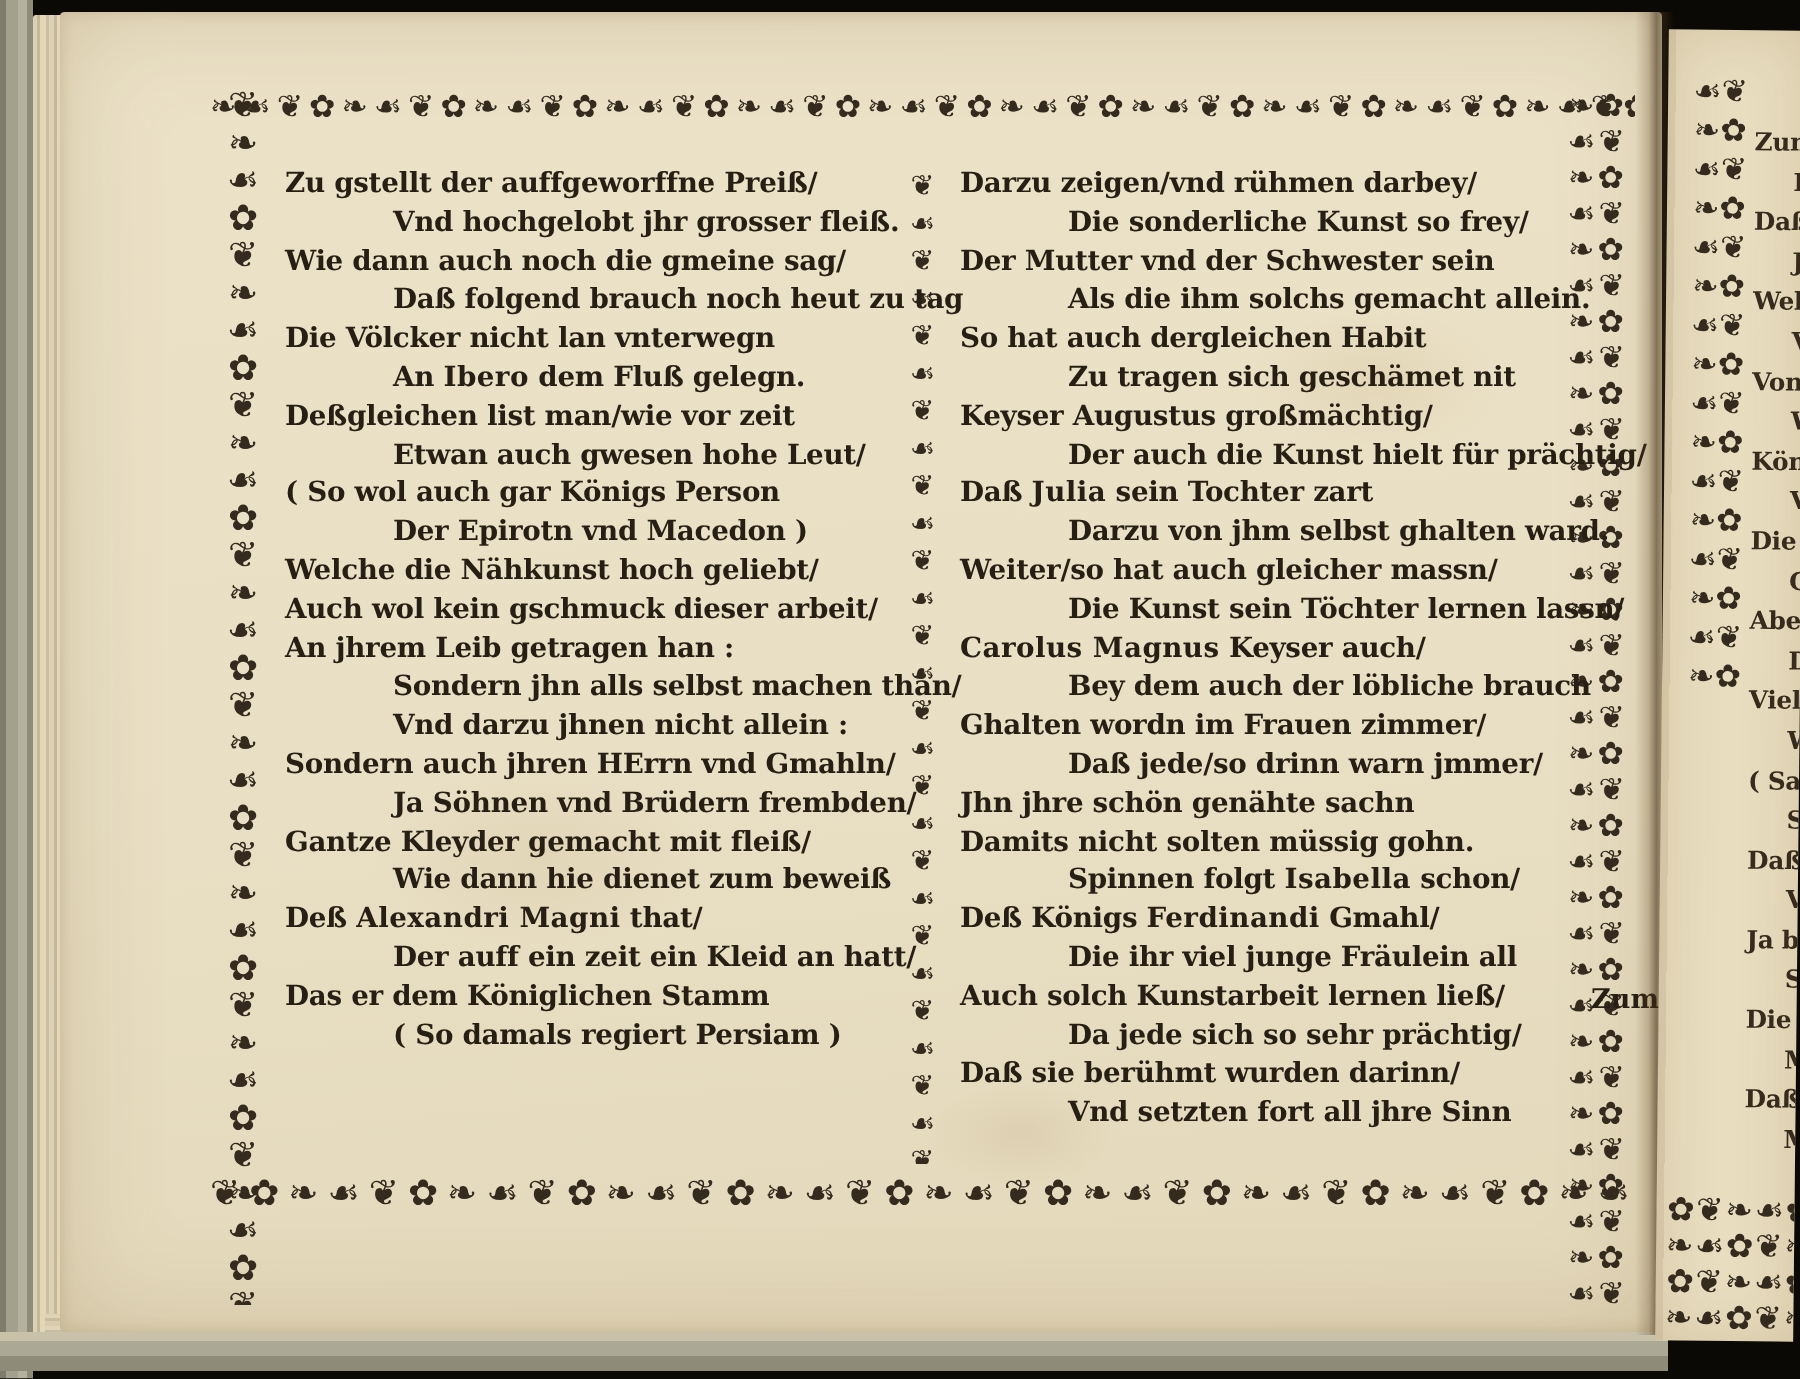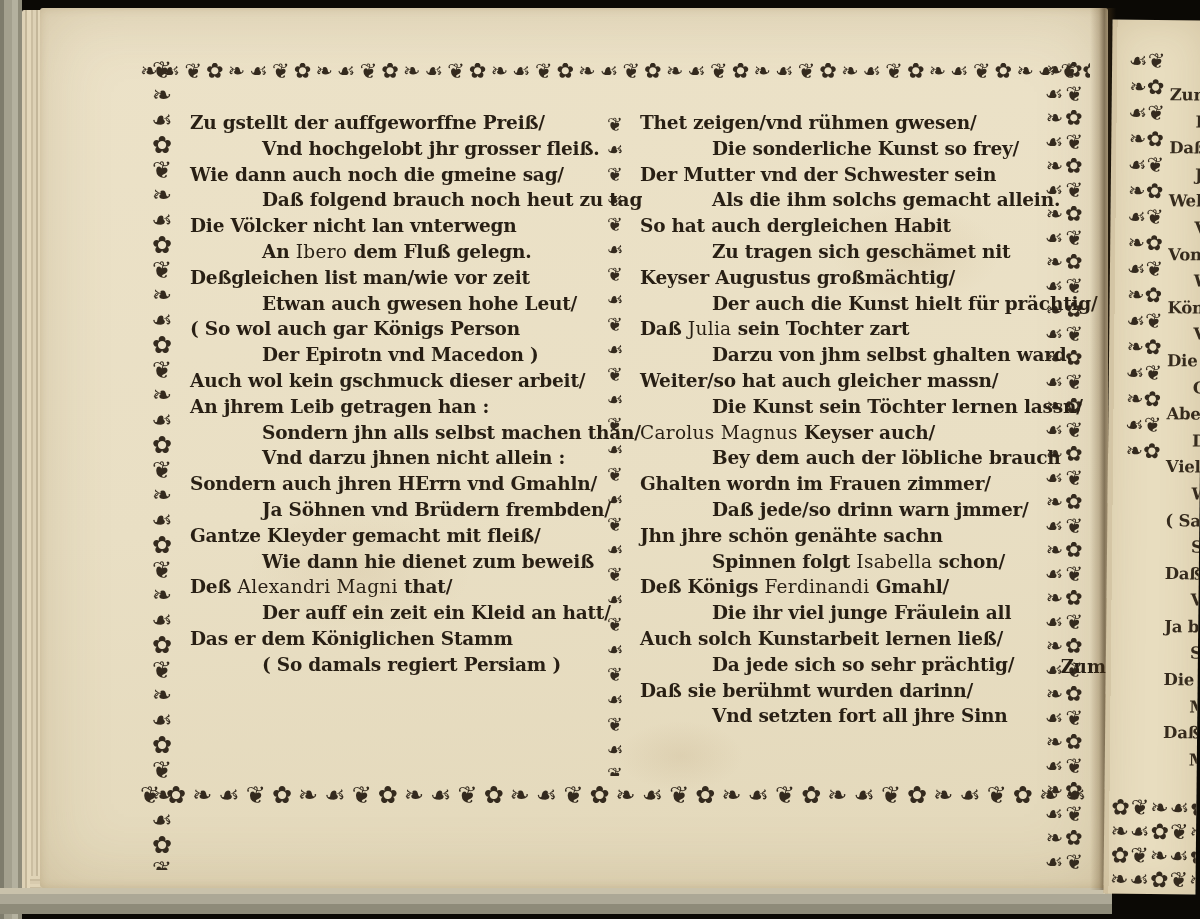--- a/index.html
+++ b/index.html
@@ -47,21 +47,21 @@
   .orn-mid{position:absolute;left:560px;top:104px;width:30px;height:664px;font-size:19px;line-height:25px;}
   
   .poem{position:absolute;top:102px;height:676px;color:#281f14;}
   .poem-left{left:150px;width:402px;}
   .poem-right{left:600px;width:400px;}
   .line{
     height:25.8px;line-height:25.8px;font-size:18.5px;font-weight:700;
     letter-spacing:-0.2px;white-space:nowrap;
   }
   .line.indent{padding-left:72px;}
-  .antiqua{font-weight:400;letter-spacing:0.3px;text-align:center;}
+  .antiqua{font-weight:700;letter-spacing:0.3px;text-align:center;}
   .catchword{
     position:absolute;right:2px;top:648px;font-size:18px;font-weight:700;color:#281f14;
   }
   
   .gutter{
     position:absolute;left:1090px;top:8px;width:26px;height:882px;
     background:linear-gradient(90deg,transparent 0%,rgba(90,65,30,.25) 35%,rgba(60,42,18,.55) 55%,rgba(90,65,30,.3) 75%,transparent 100%);
   }
   
   .next-page{
@@ -99,51 +99,53 @@
       <div class="line"><span class="fraktur">Zu gstellt der auffgeworffne Preiß/</span></div>
       <div class="line indent"><span class="fraktur">Vnd hochgelobt jhr grosser fleiß.</span></div>
       <div class="line"><span class="fraktur">Wie dann auch noch die gmeine sag/</span></div>
       <div class="line indent"><span class="fraktur">Daß folgend brauch noch heut zu tag</span></div>
       <div class="line"><span class="fraktur">Die Völcker nicht lan vnterwegn</span></div>
       <div class="line indent"><span class="fraktur">An </span><span class="antiqua">Ibero</span><span class="fraktur"> dem Fluß gelegn.</span></div>
       <div class="line"><span class="fraktur">Deßgleichen list man/wie vor zeit</span></div>
       <div class="line indent"><span class="fraktur">Etwan auch gwesen hohe Leut/</span></div>
       <div class="line"><span class="fraktur">( So wol auch gar Königs Person</span></div>
       <div class="line indent"><span class="fraktur">Der Epirotn vnd Macedon )</span></div>
+      <div class="line"><span class="fraktur">Welche die Nähkunst hoch geliebt/</span></div>
       <div class="line"><span class="fraktur">Auch wol kein gschmuck dieser arbeit/</span></div>
       <div class="line"><span class="fraktur">An jhrem Leib getragen han :</span></div>
       <div class="line indent"><span class="fraktur">Sondern jhn alls selbst machen than/</span></div>
       <div class="line indent"><span class="fraktur">Vnd darzu jhnen nicht allein :</span></div>
       <div class="line"><span class="fraktur">Sondern auch jhren HErrn vnd Gmahln/</span></div>
       <div class="line indent"><span class="fraktur">Ja Söhnen vnd Brüdern frembden/</span></div>
       <div class="line"><span class="fraktur">Gantze Kleyder gemacht mit fleiß/</span></div>
       <div class="line indent"><span class="fraktur">Wie dann hie dienet zum beweiß</span></div>
       <div class="line"><span class="fraktur">Deß </span><span class="antiqua">Alexandri Magni</span><span class="fraktur"> that/</span></div>
       <div class="line indent"><span class="fraktur">Der auff ein zeit ein Kleid an hatt/</span></div>
       <div class="line"><span class="fraktur">Das er dem Königlichen Stamm</span></div>
       <div class="line indent"><span class="fraktur">( So damals regiert Persiam )</span></div>
     </div>
   <div class="poem poem-right">
-  <div class="line"><span class="fraktur">Thet zeigen/vnd rühmen gwesen/</span></div>
+  <div class="line"><span class="fraktur">Darzu zeigen/vnd rühmen darbey/</span></div>
       <div class="line indent"><span class="fraktur">Die sonderliche Kunst so frey/</span></div>
       <div class="line"><span class="fraktur">Der Mutter vnd der Schwester sein</span></div>
       <div class="line indent"><span class="fraktur">Als die ihm solchs gemacht allein.</span></div>
       <div class="line"><span class="fraktur">So hat auch dergleichen Habit</span></div>
       <div class="line indent"><span class="fraktur">Zu tragen sich geschämet nit</span></div>
       <div class="line"><span class="fraktur">Keyser Augustus großmächtig/</span></div>
       <div class="line indent"><span class="fraktur">Der auch die Kunst hielt für prächtig/</span></div>
       <div class="line"><span class="fraktur">Daß </span><span class="antiqua">Julia</span><span class="fraktur"> sein Tochter zart</span></div>
       <div class="line indent"><span class="fraktur">Darzu von jhm selbst ghalten ward.</span></div>
       <div class="line"><span class="fraktur">Weiter/so hat auch gleicher massn/</span></div>
       <div class="line indent"><span class="fraktur">Die Kunst sein Töchter lernen lassn/</span></div>
       <div class="line"><span class="fraktur"></span><span class="antiqua">Carolus Magnus</span><span class="fraktur"> Keyser auch/</span></div>
       <div class="line indent"><span class="fraktur">Bey dem auch der löbliche brauch</span></div>
       <div class="line"><span class="fraktur">Ghalten wordn im Frauen zimmer/</span></div>
       <div class="line indent"><span class="fraktur">Daß jede/so drinn warn jmmer/</span></div>
       <div class="line"><span class="fraktur">Jhn jhre schön genähte sachn</span></div>
+      <div class="line"><span class="fraktur">Damits nicht solten müssig gohn.</span></div>
       <div class="line indent"><span class="fraktur">Spinnen folgt </span><span class="antiqua">Isabella</span><span class="fraktur"> schon/</span></div>
       <div class="line"><span class="fraktur">Deß Königs </span><span class="antiqua">Ferdinandi</span><span class="fraktur"> Gmahl/</span></div>
       <div class="line indent"><span class="fraktur">Die ihr viel junge Fräulein all</span></div>
       <div class="line"><span class="fraktur">Auch solch Kunstarbeit lernen ließ/</span></div>
       <div class="line indent"><span class="fraktur">Da jede sich so sehr prächtig/</span></div>
       <div class="line"><span class="fraktur">Daß sie berühmt wurden darinn/</span></div>
       <div class="line indent"><span class="fraktur">Vnd setzten fort all jhre Sinn</span></div>
     </div>
   <span class="catchword">Zum</span>
 </div>

